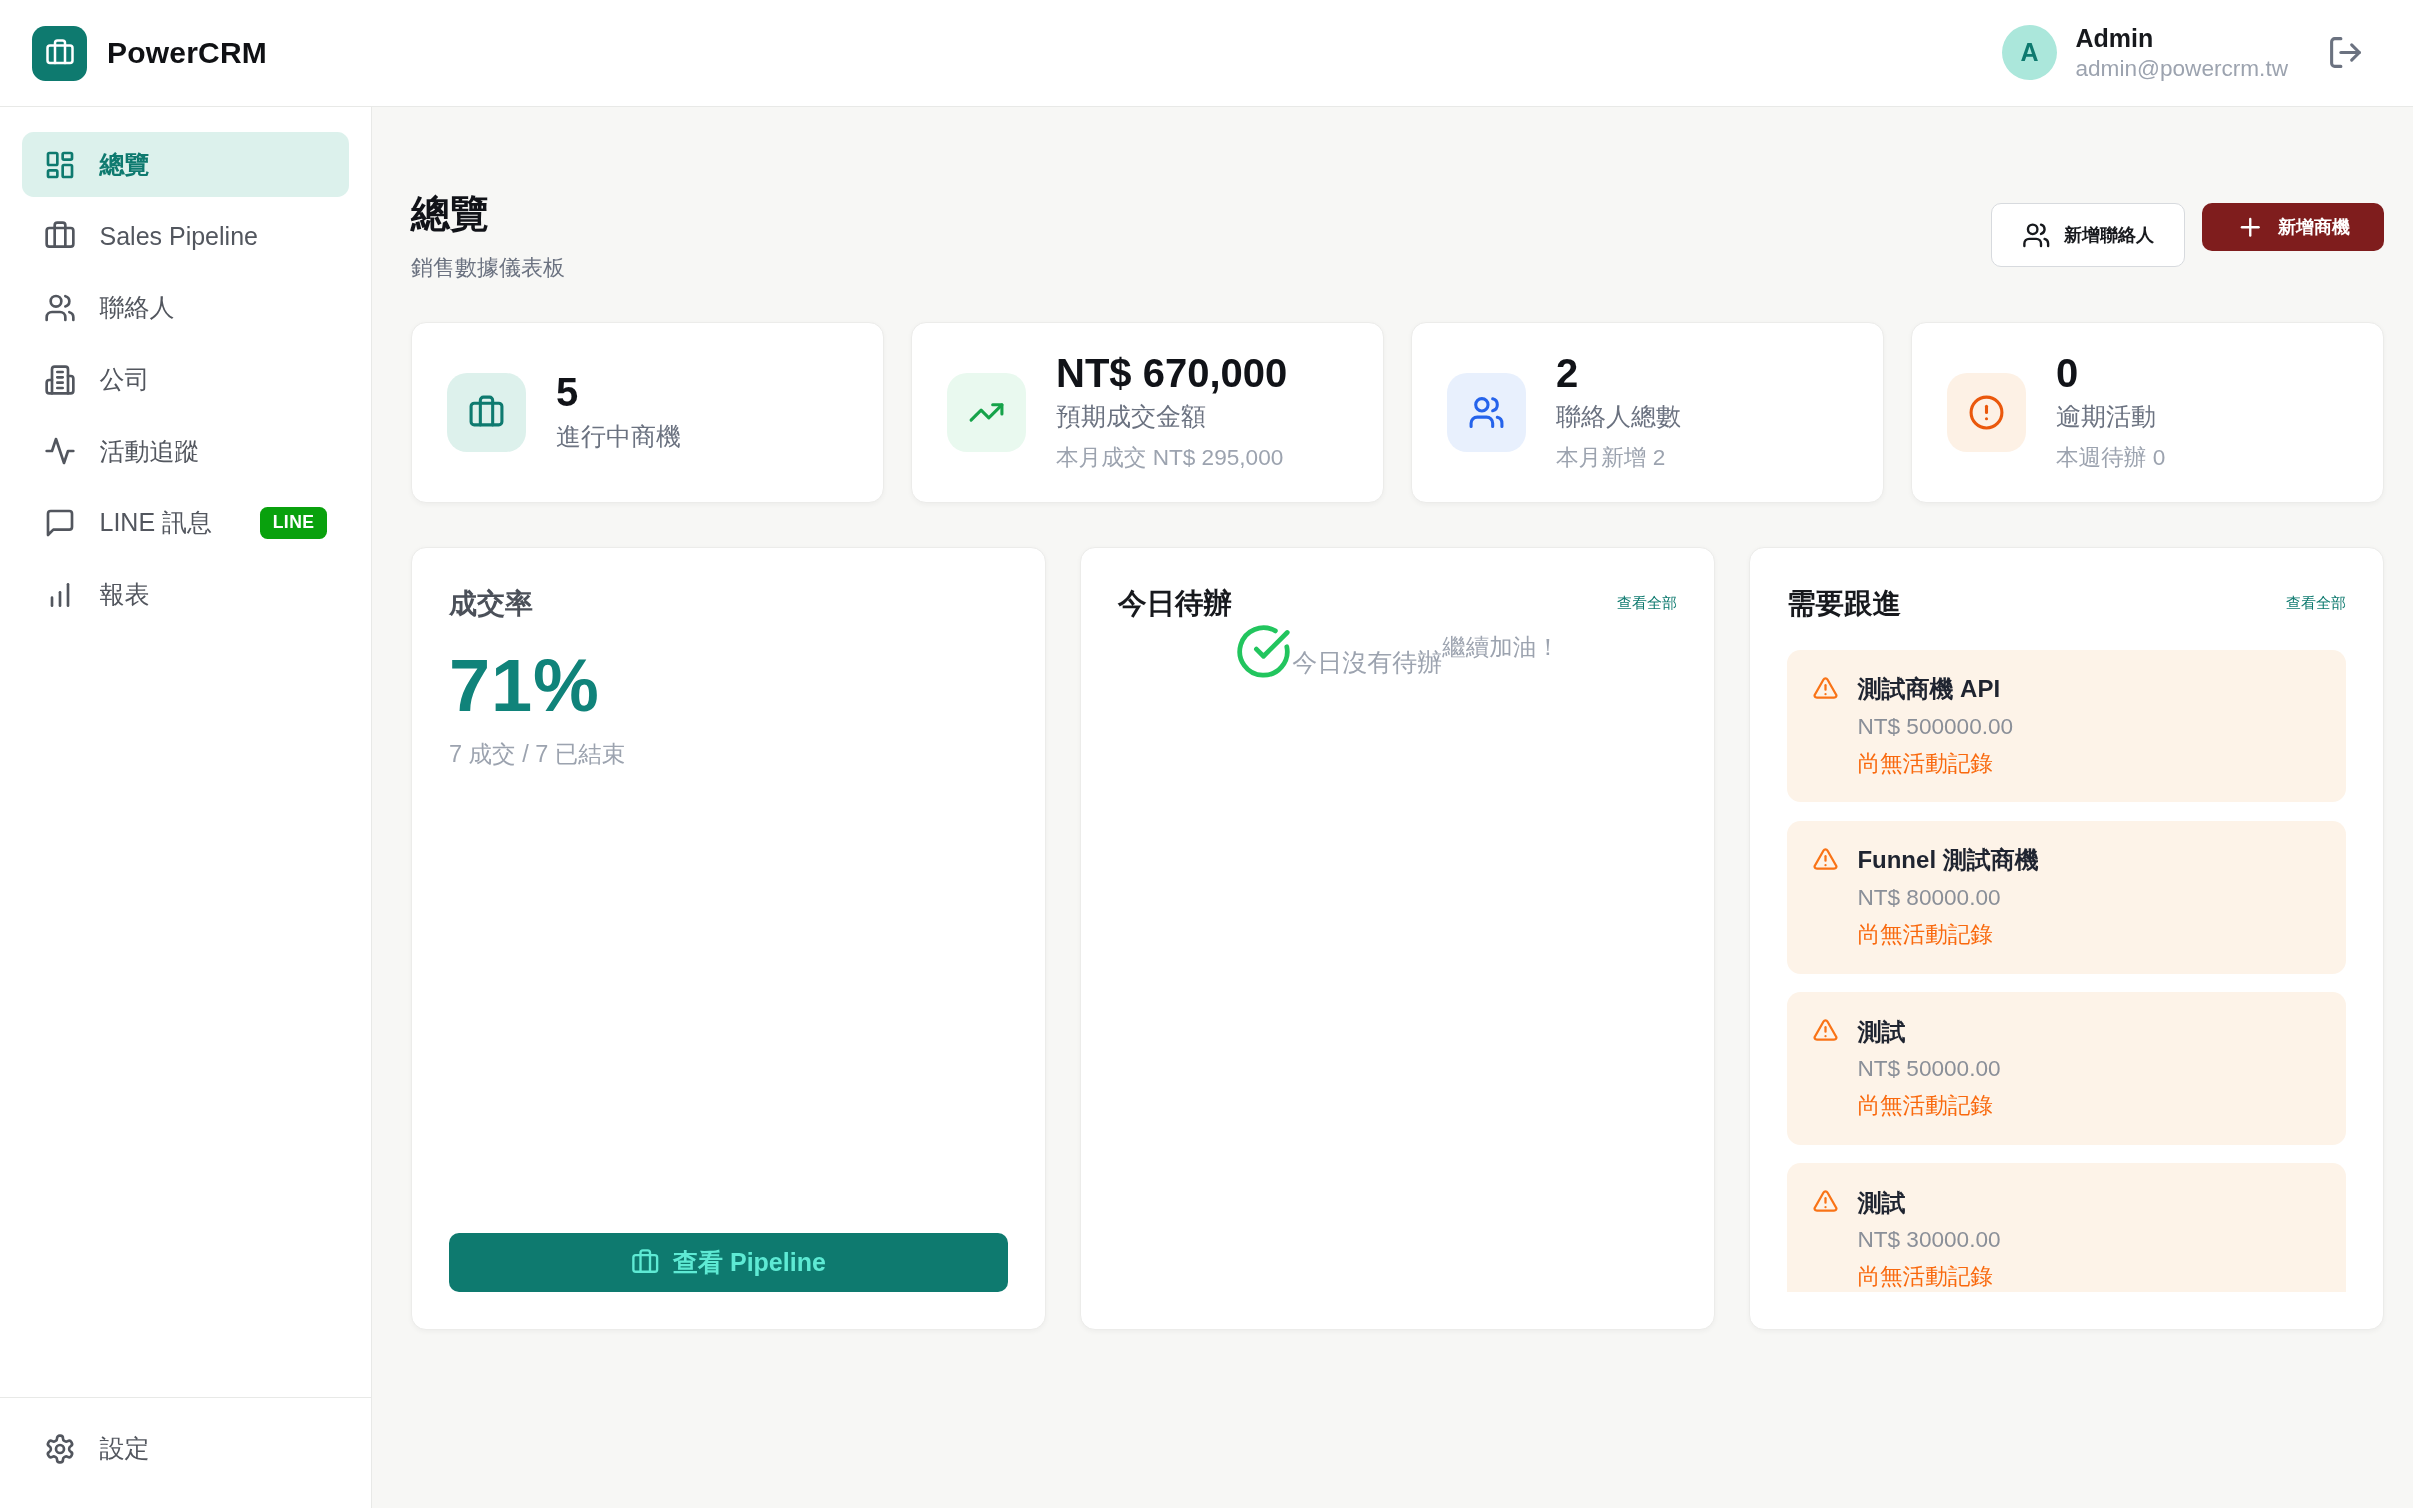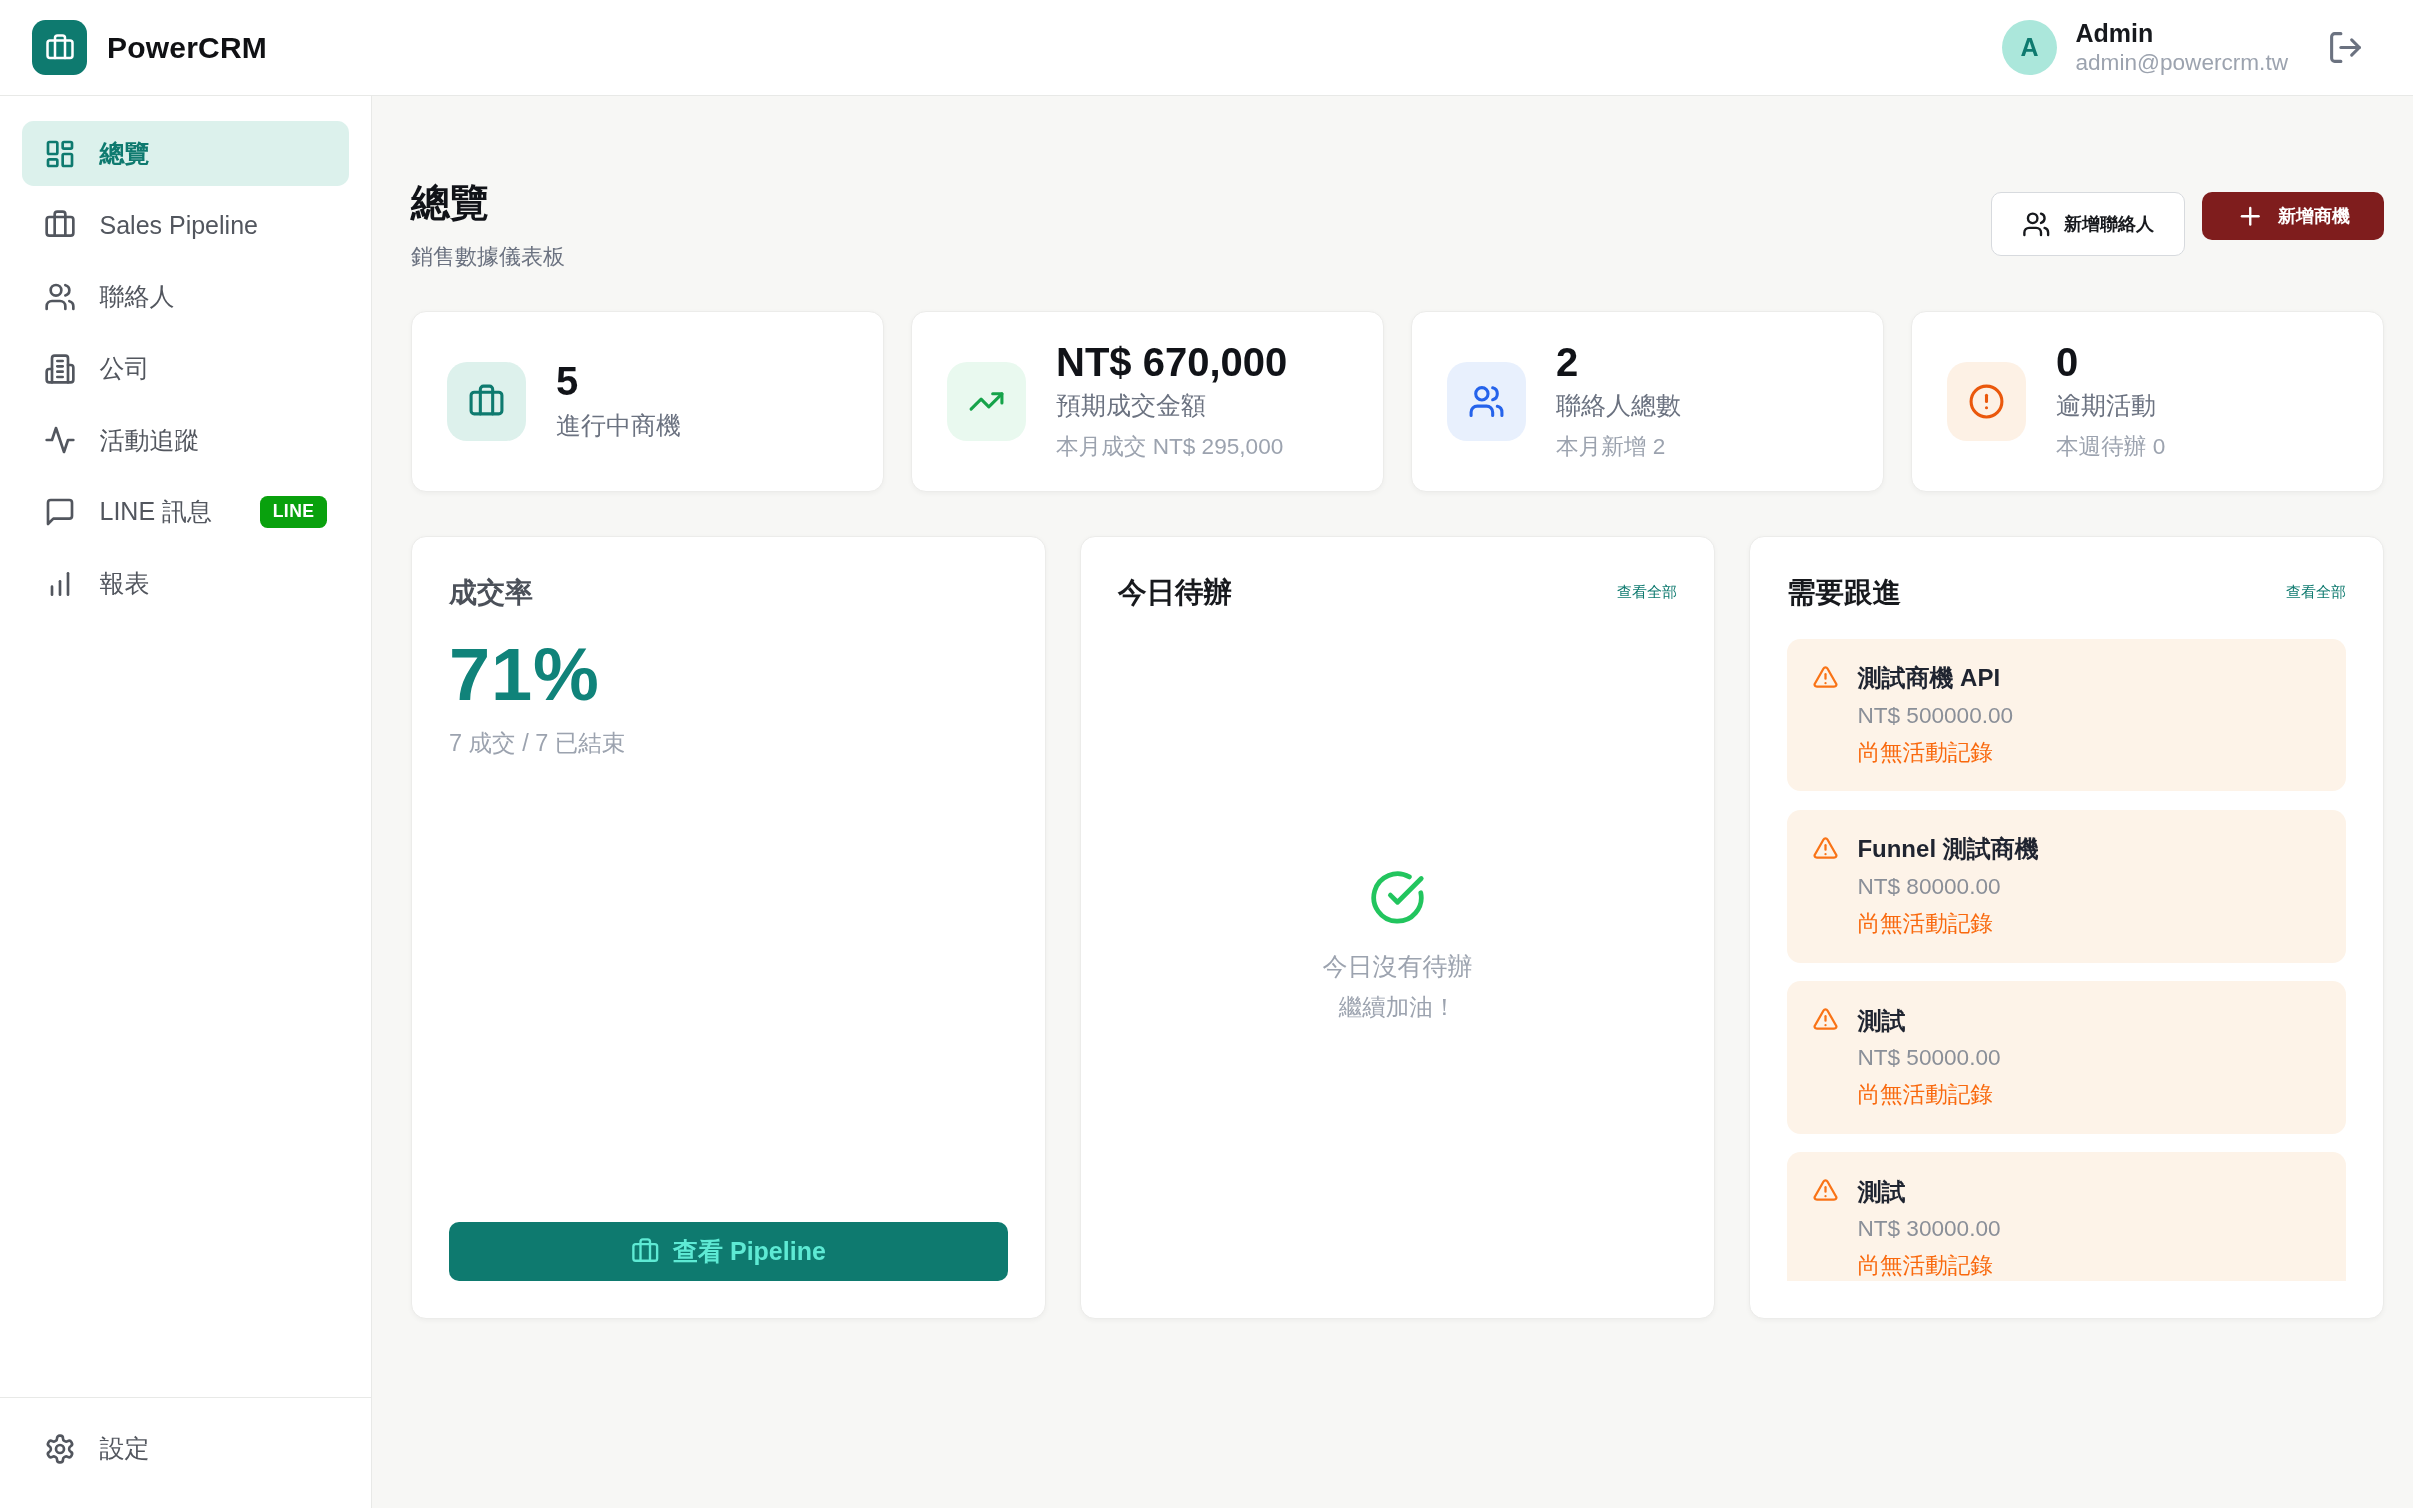--- a/index.html
+++ b/index.html
@@ -5,21 +5,21 @@
   * { margin:0; padding:0; box-sizing:border-box; }
   html,body { width:2413px; height:1508px; overflow:hidden; }
   body {
     font-family:"Liberation Sans","DejaVu Sans",sans-serif;
     background:#f7f7f5; color:#16181d;
   }
   .app { width:2413px; height:1508px; display:flex; flex-direction:column; }
 
   
   .topbar {
-    height:96px; background:#ffffff; border-bottom:1.7px solid #e8e9e7;
+    height:107px; background:#ffffff; border-bottom:1.7px solid #e8e9e7;
     display:flex; align-items:center; padding:0 49px 0 32px; flex:0 0 auto;
   }
   .brand { display:flex; align-items:center; gap:20px; }
   .brand-logo {
     width:55px; height:55px; border-radius:13.4px; background:#0e7a6f;
     display:flex; align-items:center; justify-content:center; color:#fff;
   }
   .brand-name { font-size:30px; font-weight:700; color:#101114; letter-spacing:0.2px; }
   .topbar-right { margin-left:auto; display:flex; align-items:center; }
   .avatar {
@@ -94,21 +94,21 @@
   .card-head { display:flex; align-items:center; }
   .card-title { font-size:28.5px; font-weight:700; color:#17191d; }
   .card-link { margin-left:auto; font-size:15px; color:#0e7a6f; text-decoration:none; cursor:pointer; }
 
   .winrate-title { font-size:28px; font-weight:700; color:#4b5059; }
   .winrate-value { font-size:74px; font-weight:800; color:#10837a; margin-top:20px; letter-spacing:0.8px; }
   .winrate-detail { font-size:23.5px; color:#9ca3af; margin-top:10px; }
   .pipeline-btn { margin-top:auto; height:59px; width:100%; border-radius:10px;
     background:#0e7a6f; color:#5eead4; border:none; font-weight:600; font-size:25px; }
 
-  .empty-state { flex:1; display:flex; flex-direction:column; align-items:center; justify-content:center; }
+  .empty-state { flex:1; display:flex; align-items:flex-start; justify-content:center; }
   .empty-icon { color:#22c55e; }
   .empty-title { font-size:25px; color:#9ca3af; margin-top:23.5px; }
   .empty-sub { font-size:23.5px; color:#9ca3af; margin-top:8.4px; }
 
   .follow-list { margin-top:27px; display:flex; flex-direction:column; gap:18.4px; overflow:hidden; }
   .follow-item {
     background:#fdf3e8; border-radius:13.4px; padding:23.5px 25px;
     display:flex; gap:18.4px; cursor:pointer;
   }
   .follow-item .warn { color:#f97316; flex:0 0 auto; margin-top:1.7px; display:flex; }

